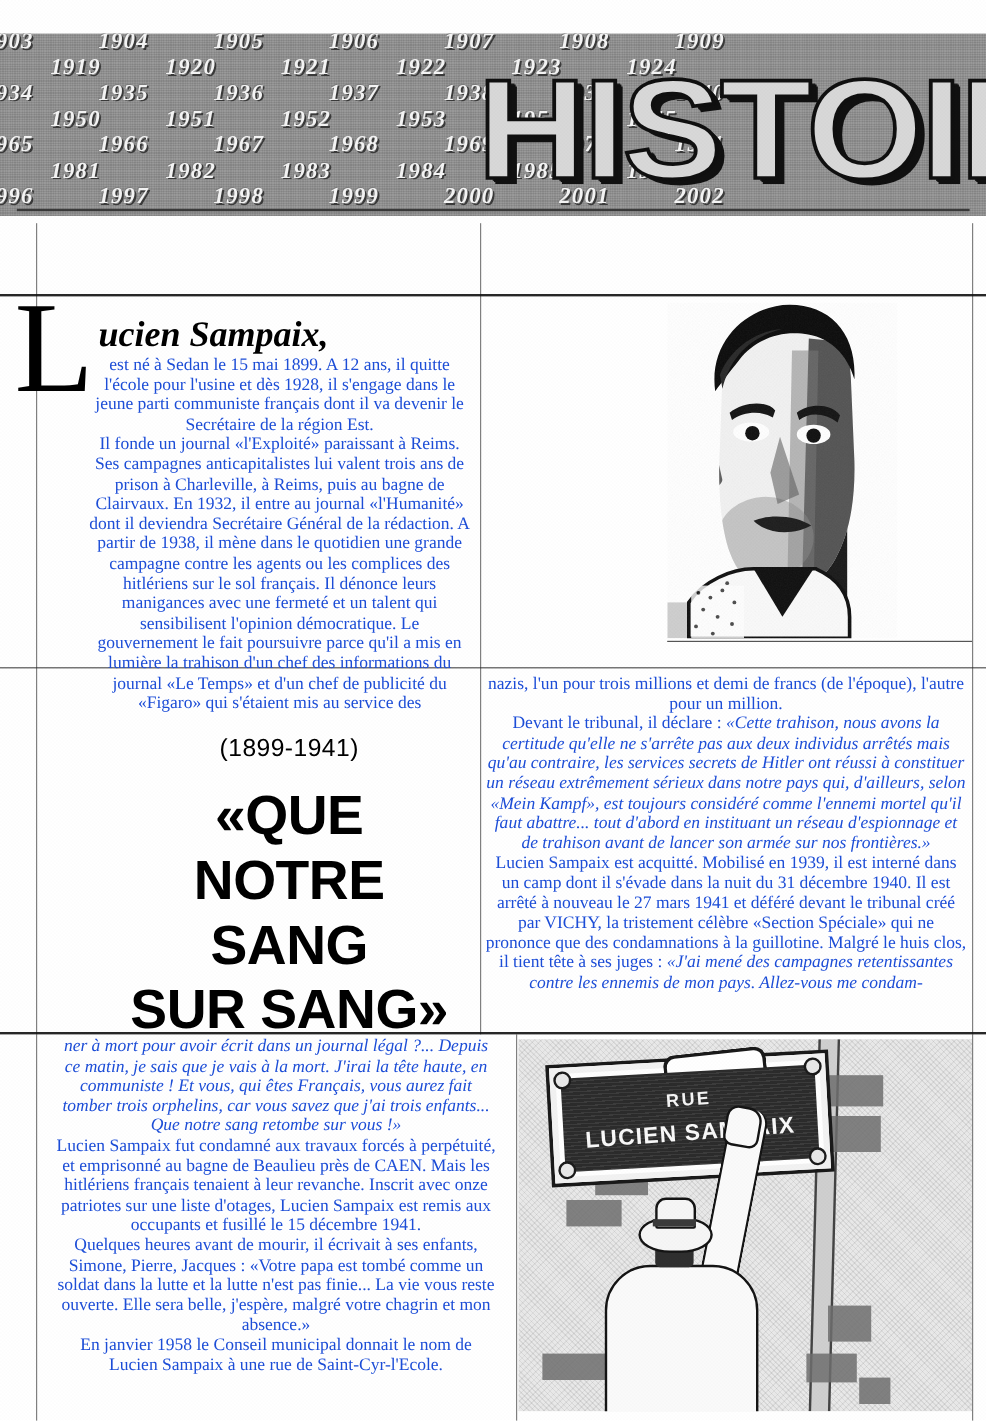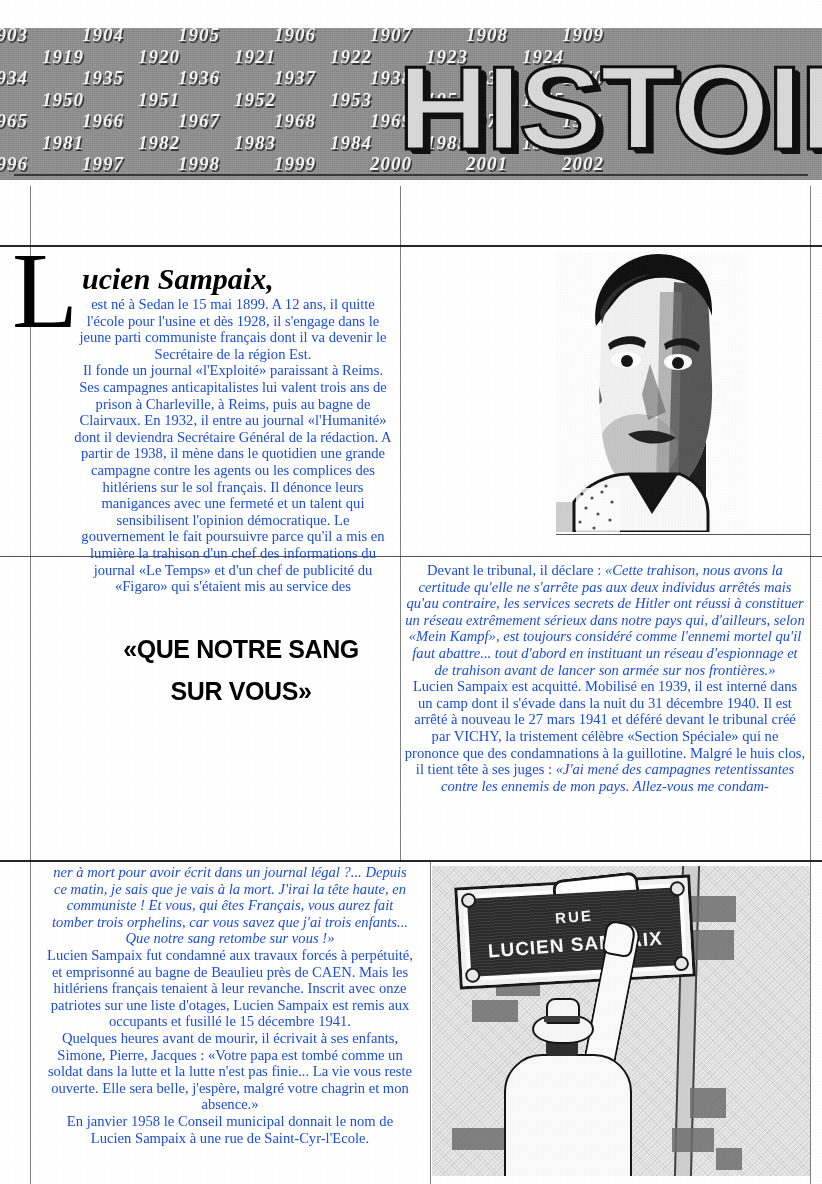--- a/index.html
+++ b/index.html
@@ -111,21 +111,21 @@
     position:absolute;left:96px;top:612px;width:290px;
     text-align:center;
     font-family:"Liberation Sans", sans-serif;
     color:#000;
   }
   #headlineBlock .sub{
     font-size:20.5px;line-height:24px;letter-spacing:.4px;font-weight:400;
   }
   #headlineBlock .big{
     margin-top:16px;
-    font-size:25px;line-height:42px;
+    font-size:46px;line-height:54px;
     font-weight:bold;letter-spacing:-.4px;
   }
 
   
   #portrait{
     position:absolute;left:556px;top:252px;width:192px;height:280px;
     overflow:hidden;background:#ffffff;
   }
   #portrait .ph{
     position:absolute;inset:0;
@@ -331,25 +331,27 @@
           <circle cx="24" cy="270" r="1.6"></circle>
         <circle cx="38" cy="276" r="1.6"></circle>
           <circle cx="50" cy="234" r="1.6"></circle>
       </g>
     </g>
     <rect x="0" y="0" width="192" height="280" filter="url(#grit)" fill="#555" opacity="0.18"></rect>
   </svg>
 </div>
 
 <div id="headlineBlock">
+  <div class="sub">(1899-1941)</div>
   <div class="big">«QUE NOTRE SANG</div>
-  <div class="big" style="margin-top:0;">SUR VOUS»</div>
+  <div class="big" style="margin-top:0;">SUR SANG»</div>
 </div>
 
 <div id="col2" class="col body-txt">
+  <p>nazis, l'un pour trois millions et demi de francs (de l'époque), l'autre pour un million.</p>
   <p>
     <span>Devant le tribunal, il déclare : </span><span class="ital">«Cette trahison, nous avons la certitude qu'elle ne s'arrête pas aux deux individus arrêtés mais qu'au contraire, les services secrets de Hitler ont réussi à constituer un réseau extrêmement sérieux dans notre pays qui, d'ailleurs, selon «Mein Kampf», est toujours considéré comme l'ennemi mortel qu'il faut abattre... tout d'abord en instituant un réseau d'espionnage et de trahison avant de lancer son armée sur nos frontières.»</span>
   </p>
   <p>
     <span>Lucien Sampaix est acquitté. Mobilisé en 1939, il est interné dans un camp dont il s'évade dans la nuit du 31 décembre 1940. Il est arrêté à nouveau le 27 mars 1941 et déféré devant le tribunal créé par VICHY, la tristement célèbre «Section Spéciale» qui ne prononce que des condamnations à la guillotine. Malgré le huis clos, il tient tête à ses juges : </span><span class="ital">«J'ai mené des campagnes retentissantes contre les ennemis de mon pays. Allez-vous me condam-</span>
   </p>
 </div>
 
 <div id="col3" class="col body-txt">
   <p class="ital">ner à mort pour avoir écrit dans un journal légal ?... Depuis ce matin, je sais que je vais à la mort. J'irai la tête haute, en communiste ! Et vous, qui êtes Français, vous aurez fait tomber trois orphelins, car vous savez que j'ai trois enfants... Que notre sang retombe sur vous !»</p>

